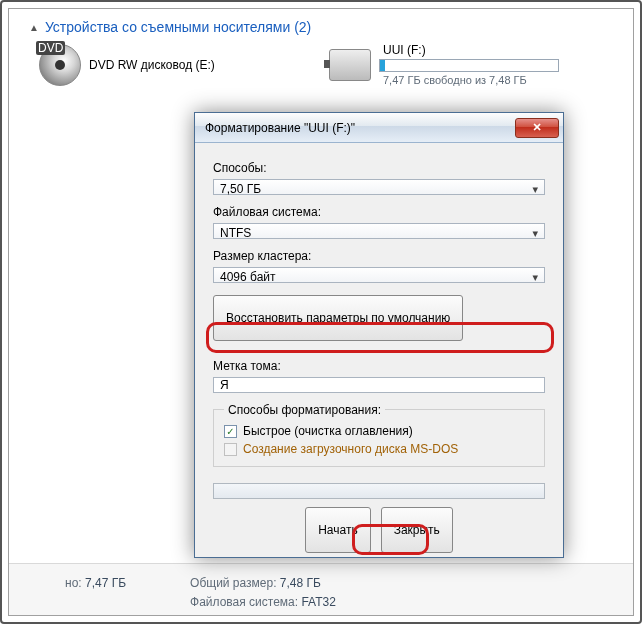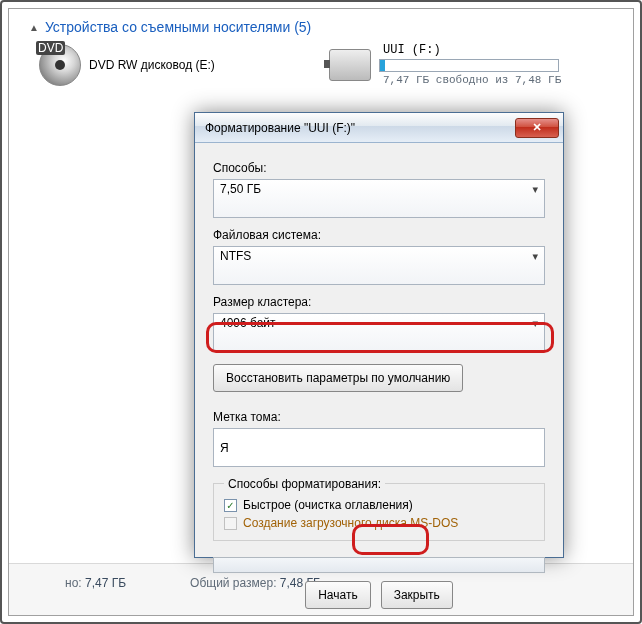--- a/index.html
+++ b/index.html
@@ -53,21 +53,21 @@
       width: 42px; height: 32px;
       background: linear-gradient(#eee, #bbb);
       border: 1px solid #888;
       border-radius: 3px;
       position: relative;
     }
     .usb-icon::before {
       content: ""; position: absolute; left: -6px; top: 10px;
       width: 6px; height: 8px; background: #555;
     }
-    .usb-block { flex: 1; font-family: Liberation Mono, monospace; }
+    .usb-block { flex: 1; }
     .usb-title { font-size: 12px; color: #000; padding-left: 4px; }
     .progress-bar {
       width: 180px; height: 13px;
       border: 1px solid #9aa7b5;
       background: #fff;
       margin: 2px 0;
     }
     .progress-fill { height: 100%; width: 3%; background: #27a2db; }
     .usb-info { font-size: 11px; color: #5f6b78; padding-left: 4px; }
 
@@ -117,39 +117,39 @@
       cursor: pointer;
     }
     .dialog-body {
       padding: 12px 18px;
       display: flex;
       flex-direction: column;
       gap: 4px;
     }
     .field-label { color: #000; margin-top: 6px; }
     .combo, .textin {
-      width: 332px; height: 39px;
+      width: 332px; height: 16px;
       border: 1px solid #aab4c0;
       background: linear-gradient(#fff, #f2f4f7);
       padding: 2px 6px;
       font-size: 12px;
       position: relative;
     }
     .combo::after {
       content: "▾";
       position: absolute;
       right: 6px; top: 3px;
       color: #444;
       font-size: 11px;
     }
     .textin { background: #fff; }
     .btn {
       border: 1px solid #878787;
       background: linear-gradient(#fcfcfc, #e3e3e3);
-      padding: 6px 12px;
+      padding: 15px 12px;
       font-size: 12px;
       border-radius: 3px;
       cursor: pointer;
     }
     .restore-btn { margin: 8px 0; align-self: flex-start; }
     .options-box {
       border: 1px solid #cfcfcf;
       padding: 6px 10px 10px;
       margin-top: 12px;
       position: relative;
@@ -200,21 +200,21 @@
       pointer-events: none;
       border-radius: 4px;
     }
   </style>
 </head>
 <body>
 
 <div class="explorer">
   <div class="section-header">
     <span class="tri">▲</span>
-    <span>Устройства со съемными носителями (5)</span>
+    <span>Устройства со съемными носителями (2)</span>
   </div>
   <div class="drives-row">
     <div class="drive-item">
       <div class="dvd-icon">
         <span class="dvd-label-mini">DVD</span>
       </div>
       <span>DVD RW дисковод (E:)</span>
     </div>
     <div class="drive-item">
       <div class="usb-icon"></div>
@@ -231,20 +231,24 @@
   <div class="status-bar">
     <div class="status-col">
       <span class="lbl">но:</span>
       <span class="val">7,47 ГБ</span>
     </div>
     <div class="status-col">
       <div>
         <span class="lbl">Общий размер:</span>
         <span class="val">7,48 ГБ</span>
       </div>
+      <div>
+        <span class="lbl">Файловая система:</span>
+        <span class="val">FAT32</span>
+      </div>
     </div>
   </div>
 </div>
 
 <div class="dialog">
   <div class="title-bar">
     <span class="title-text">Форматирование "UUI (F:)"</span>
     <div class="close-btn">
       <span>✕</span>
     </div>

